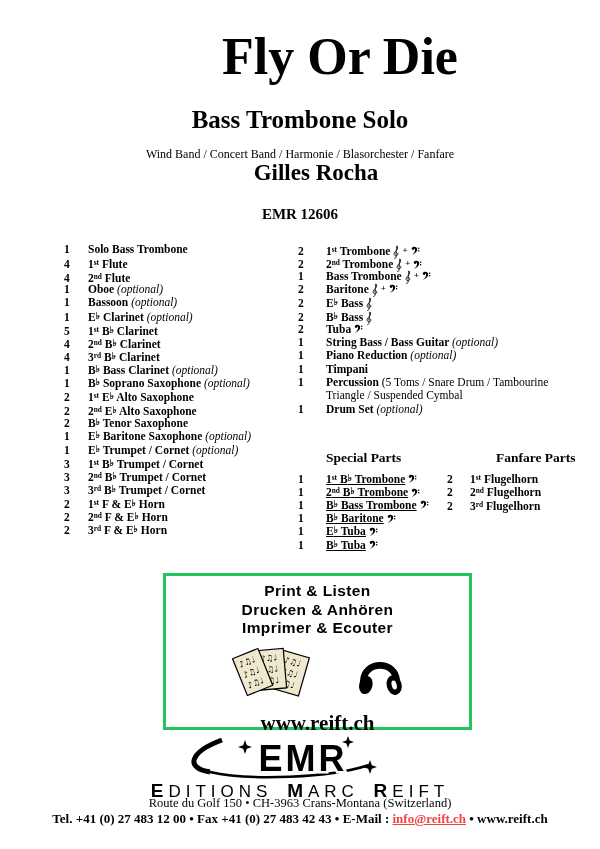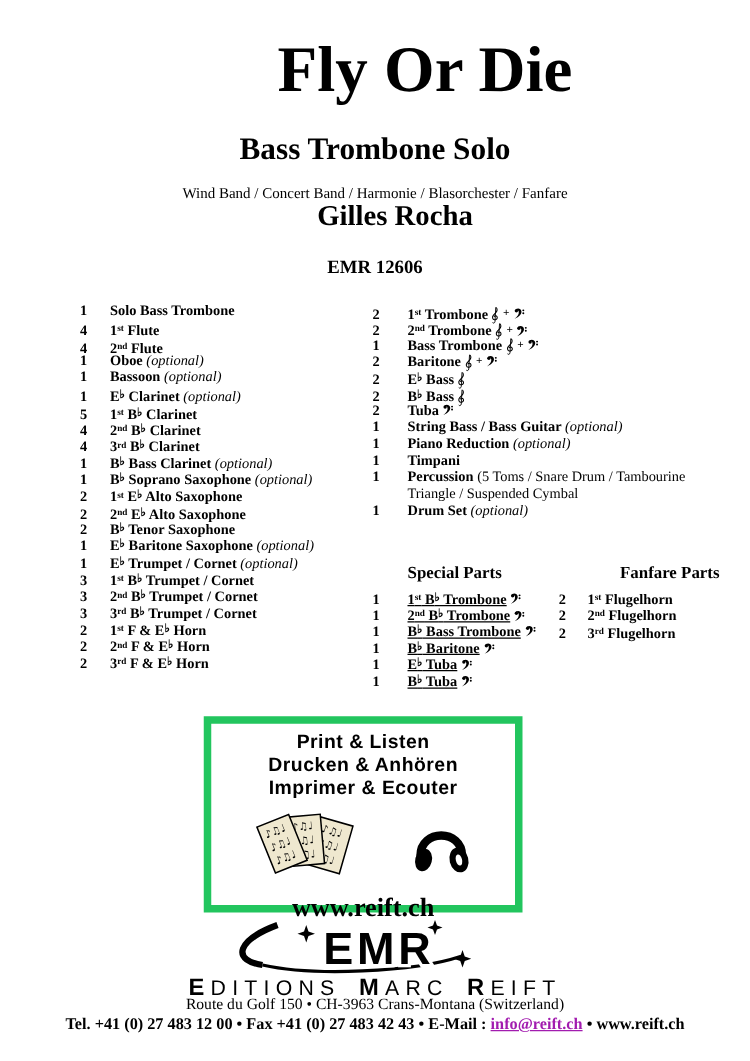--- a/index.html
+++ b/index.html
@@ -24,37 +24,37 @@
   #fanfare-header{left:496px;top:450px;}
   sup.ord{font-size:64%;vertical-align:0.4em;}
   sup.flat{font-size:80%;vertical-align:0.25em;}
   .opt{font-weight:normal;font-style:italic;}
   .plain{font-weight:normal;}
   .clef{display:inline-block;}
   .clef.treble{height:15px;width:8px;vertical-align:-5px;margin-left:2px;}
   .clef.bass{height:9.5px;width:10px;vertical-align:-1px;margin-left:2px;}
   .plus{font-size:9px;font-weight:bold;position:relative;top:-2px;margin:0 0px 0 2px;}
 
-  .promo-box{position:absolute;left:163px;top:573px;width:255px;height:157px;box-sizing:border-box;
-             border:6px solid #22c55e;text-align:center;}
+  .promo-box{position:absolute;left:163px;top:573px;width:309px;height:157px;box-sizing:border-box;
+             border:3px solid #22c55e;text-align:center;}
   .promo-line{font-family:"Liberation Sans",sans-serif;font-weight:bold;font-size:15.5px;
               line-height:18.5px;letter-spacing:0.4px;}
   .promo-line:first-child{margin-top:6px;}
   .promo-graphics{margin-top:3px;height:68px;display:flex;justify-content:center;
                   align-items:center;gap:42px;}
   .promo-site{font-size:21px;font-weight:bold;margin-top:2px;}
 
   .logo-svg{position:absolute;left:160px;top:731px;}
   .pub-name{position:absolute;top:780px;left:0;width:100%;text-align:center;
             font-family:"Liberation Sans",sans-serif;font-size:17px;letter-spacing:5px;
             word-spacing:5px;white-space:nowrap;}
   .pub-name .cap{font-weight:bold;font-size:19px;}
   .pub-address{top:797px;font-size:12.5px;font-weight:normal;}
   .pub-contact{top:812px;font-size:13px;font-weight:bold;}
-  .email-link{color:#a21caf;text-decoration:underline;}
+  .email-link{color:#ef4444;text-decoration:underline;}
 </style>
 </head>
 <body>
 
 <div class="page">
 
   <div class="ctr title">Fly Or Die</div>
   <div class="ctr subtitle">Bass Trombone Solo</div>
   <div class="ctr ensemble">Wind Band / Concert Band / Harmonie / Blasorchester / Fanfare</div>
   <div class="ctr composer">Gilles Rocha</div>

